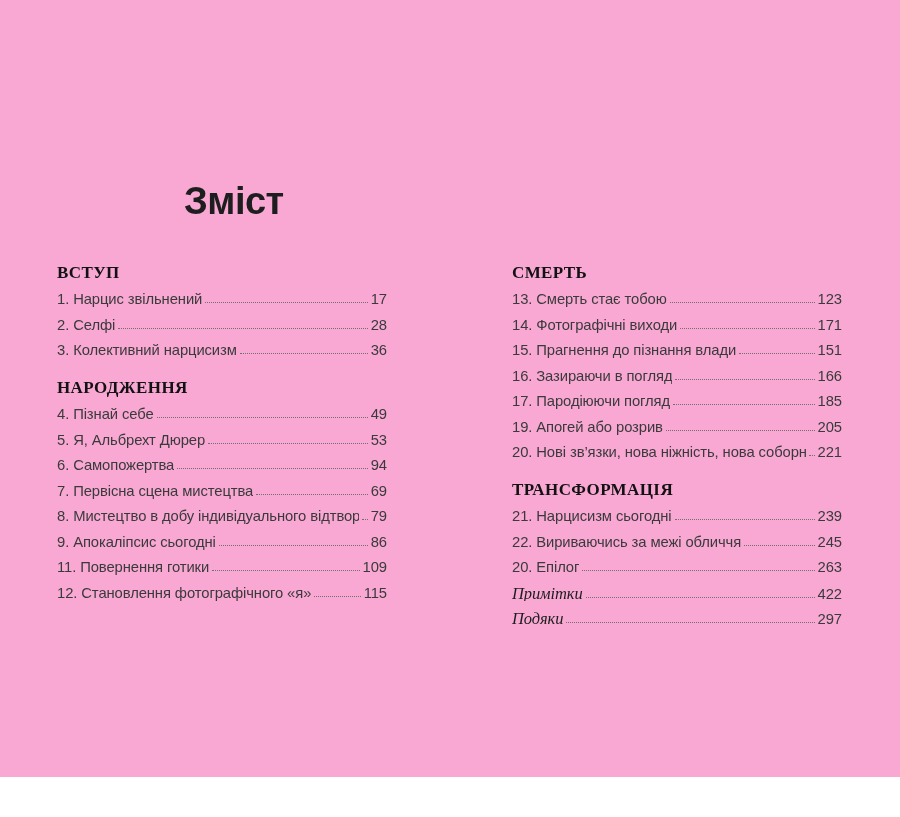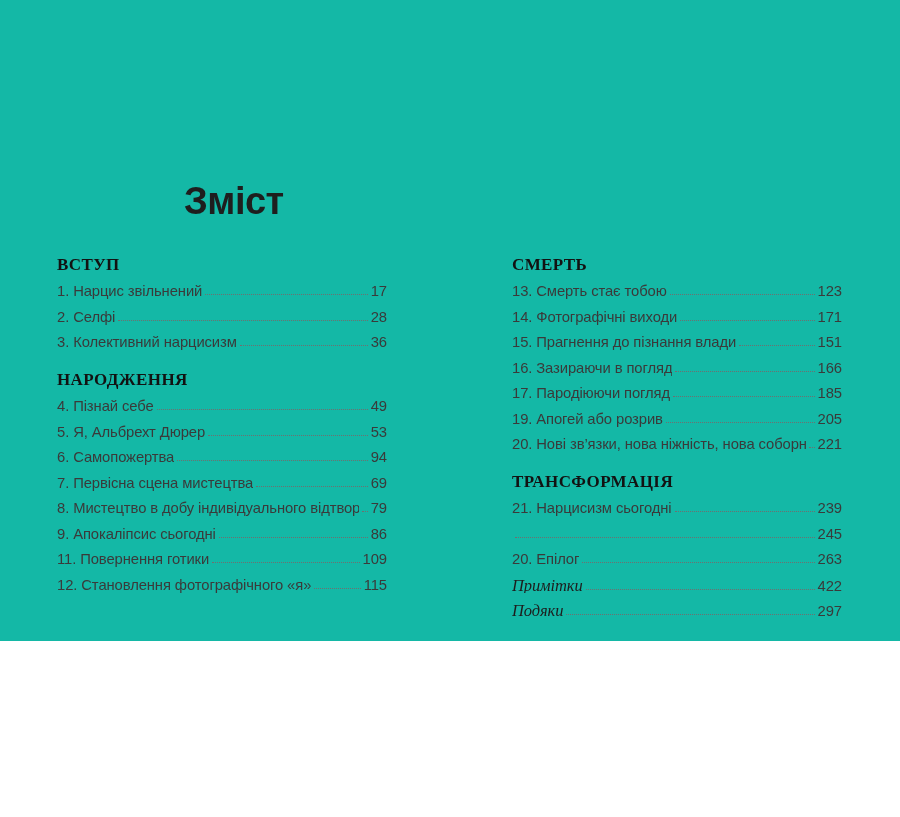--- a/index.html
+++ b/index.html
@@ -3,40 +3,40 @@
 <meta charset="utf-8">
 <style>
   html, body {
     margin: 0;
     padding: 0;
     background: #ffffff;
   }
   .page {
     position: relative;
     width: 900px;
-    height: 641px;
-    background: #14b8a6;
+    height: 777px;
+    background: #f9a8d4;
     font-family: "Liberation Sans", sans-serif;
     color: #333333;
     overflow: hidden;
   }
   .title {
     position: absolute;
     left: 184px;
     top: 180px;
     margin: 0;
     font-size: 38px;
     font-weight: 700;
     letter-spacing: -0.5px;
     color: #1e1e1e;
     font-family: "Liberation Sans", sans-serif;
   }
   .col {
     position: absolute;
-    top: 256px;
+    top: 264px;
     width: 330px;
   }
   .col-left  { left: 57px; }
   .col-right { left: 512px; }
 
   .section { margin-top: 21px; }
   .col .section:first-child { margin-top: 0; }
 
   .section-header {
     font-family: "Liberation Serif", serif;
@@ -194,20 +194,21 @@
         </div>
       </div>
       <div class="section">
         <div class="section-header">ТРАНСФОРМАЦІЯ</div>
         <div class="entry">
           <span class="entry-label">21. Нарцисизм сьогодні</span>
           <span class="leader"></span>
           <span class="entry-page">239</span>
         </div>
         <div class="entry">
+          <span class="entry-label">22. Вириваючись за межі обличчя</span>
           <span class="leader"></span>
           <span class="entry-page">245</span>
         </div>
         <div class="entry">
           <span class="entry-label">20. Епілог</span>
           <span class="leader"></span>
           <span class="entry-page">263</span>
         </div>
       </div>
       <div class="section backmatter">

